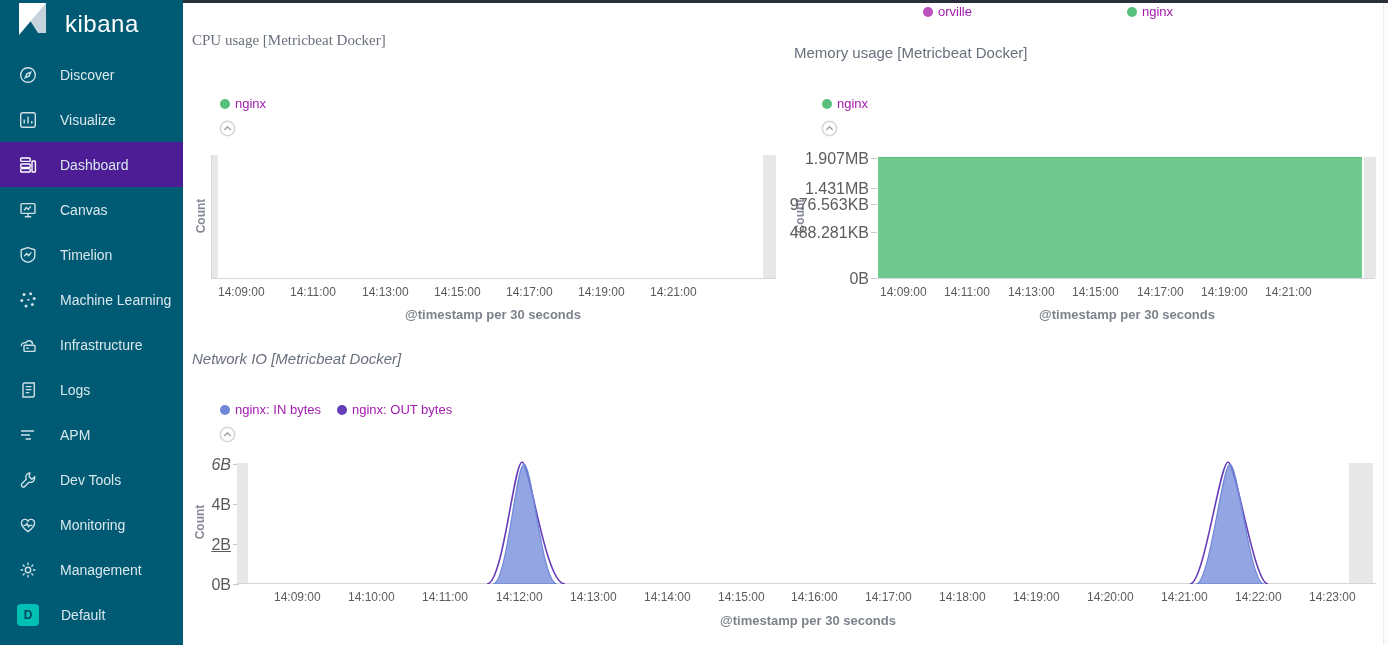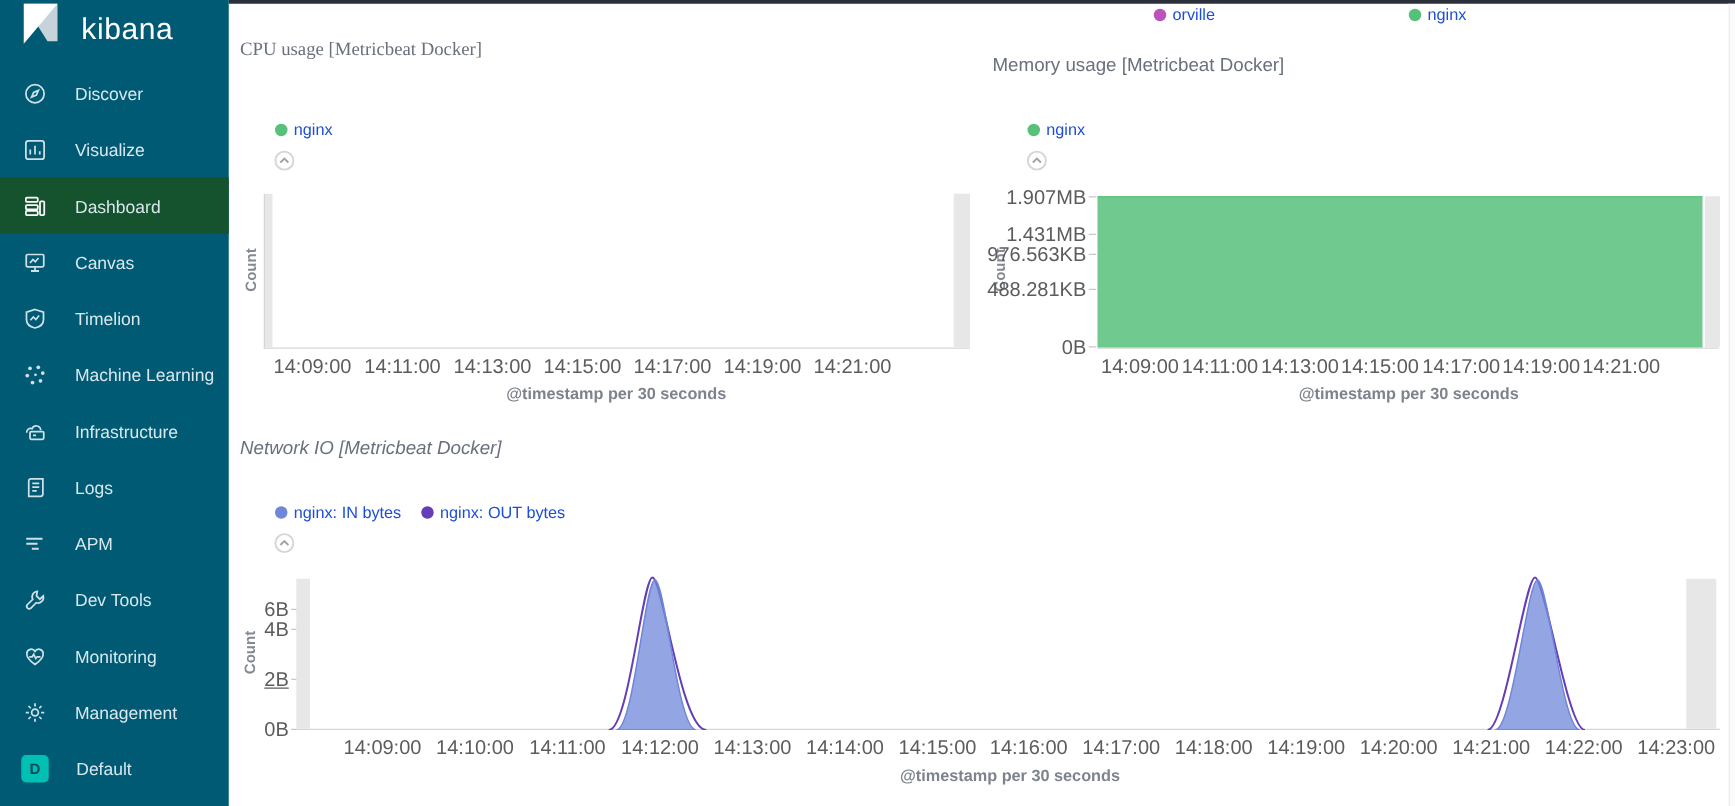--- a/index.html
+++ b/index.html
@@ -7,33 +7,33 @@
               font-family:"Liberation Sans", sans-serif; }
 
   
   .sidebar { position:absolute; left:0; top:0; width:183px; height:645px;
              background:#005a73; z-index:5; }
   .logo { display:flex; align-items:flex-end; gap:13px; padding:0 0 14px 14px; cursor:pointer; }
   .logo-text { color:#ffffff; font-size:24px; font-weight:500; letter-spacing:0.5px; }
   .nav-item { position:relative; height:45px; display:flex; align-items:center;
               padding-left:18px; gap:22px; cursor:pointer; }
   .nav-item .lab { color:#d9e8ee; font-size:14px; }
-  .nav-item.active { background:#14532d; }
+  .nav-item.active { background:#4c1d95; }
   .nav-item svg { flex:0 0 20px; }
   .space-badge { width:22px; height:22px; border-radius:4px; background:#00bfb3;
                  color:#00475e; font-size:12px; font-weight:bold;
                  display:flex; align-items:center; justify-content:center; flex:0 0 22px; margin-left:-1px; }
 
   
   .main { position:absolute; left:183px; top:0; right:0; bottom:0; background:#fff; }
   .top-rule { position:absolute; left:0; right:0; top:0; height:3px; background:#2b2f3a; }
 
   .legend-item { display:inline-flex; align-items:center; gap:5px; cursor:pointer; }
   .legend-dot { width:10px; height:10px; border-radius:50%; display:inline-block; }
-  .legend-txt { font-size:13px; color:#1d4ed8; }
+  .legend-txt { font-size:13px; color:#a21caf; }
   .dot-magenta { background:#bc52bc; } .dot-green { background:#57c17b; }
   .dot-blue { background:#6f87d8; }  .dot-purple { background:#663db8; }
 
   .tl-orville { position:absolute; left:740px; top:4px; }
   .tl-nginx   { position:absolute; left:944px; top:4px; }
 
   .panel-title { position:absolute; font-size:15px; color:#69707d; }
   .t-cpu { left:9px;  top:32px;font-family:Liberation Serif, serif; }
   .t-mem { left:611px; top:44px; }
   .t-net { left:9px;  top:350px;font-style:italic; }
@@ -70,23 +70,23 @@
   .yl-cpu { left:-44px; top:209px; }
   .yl-mem { left:555px; top:209px; }
   .yl-net { left:-45px; top:515px; }
 
   .ytick { position:absolute; font-size:16px; color:#5c5c5c; text-align:right; }
   .ytick .dash { display:inline-block; width:6px; height:1px; background:#c9c9c9;
                  vertical-align:middle; margin-left:2px; margin-bottom:3px; }
   .ym { left:600px; width:94px; }
   .ym0{top:150px;} .ym1{top:180px;} .ym2{top:196px;} .ym3{top:224px;} .ym4{top:270px;}
   .yn { left:0; width:56px; }
-  .yn0{top:480px;} .yn1{top:496px;} .yn2{top:536px;text-decoration:underline;} .yn3{top:576px;}
-
-  .xtick { position:absolute; width:64px; text-align:center; font-size:16px; color:#5c5c5c; }
+  .yn0{top:456px;font-style:italic;} .yn1{top:496px;} .yn2{top:536px;text-decoration:underline;} .yn3{top:576px;}
+
+  .xtick { position:absolute; width:64px; font-size:12px; color:#5c5c5c; }
   .xt-cpu { top:285px; } .xt-mem { top:285px; } .xt-net { top:590px; }
 
   .axis-title { position:absolute; width:300px; text-align:center;
                 font-size:13px; font-weight:bold; color:#7d828c; }
   .ax-cpu { left:160px; top:307px; }
   .ax-mem { left:794px; top:307px; }
   .ax-net { left:475px; top:613px; }
 
   .peaks-svg { position:absolute; left:0; top:0; width:1139px; height:123px; }
 

